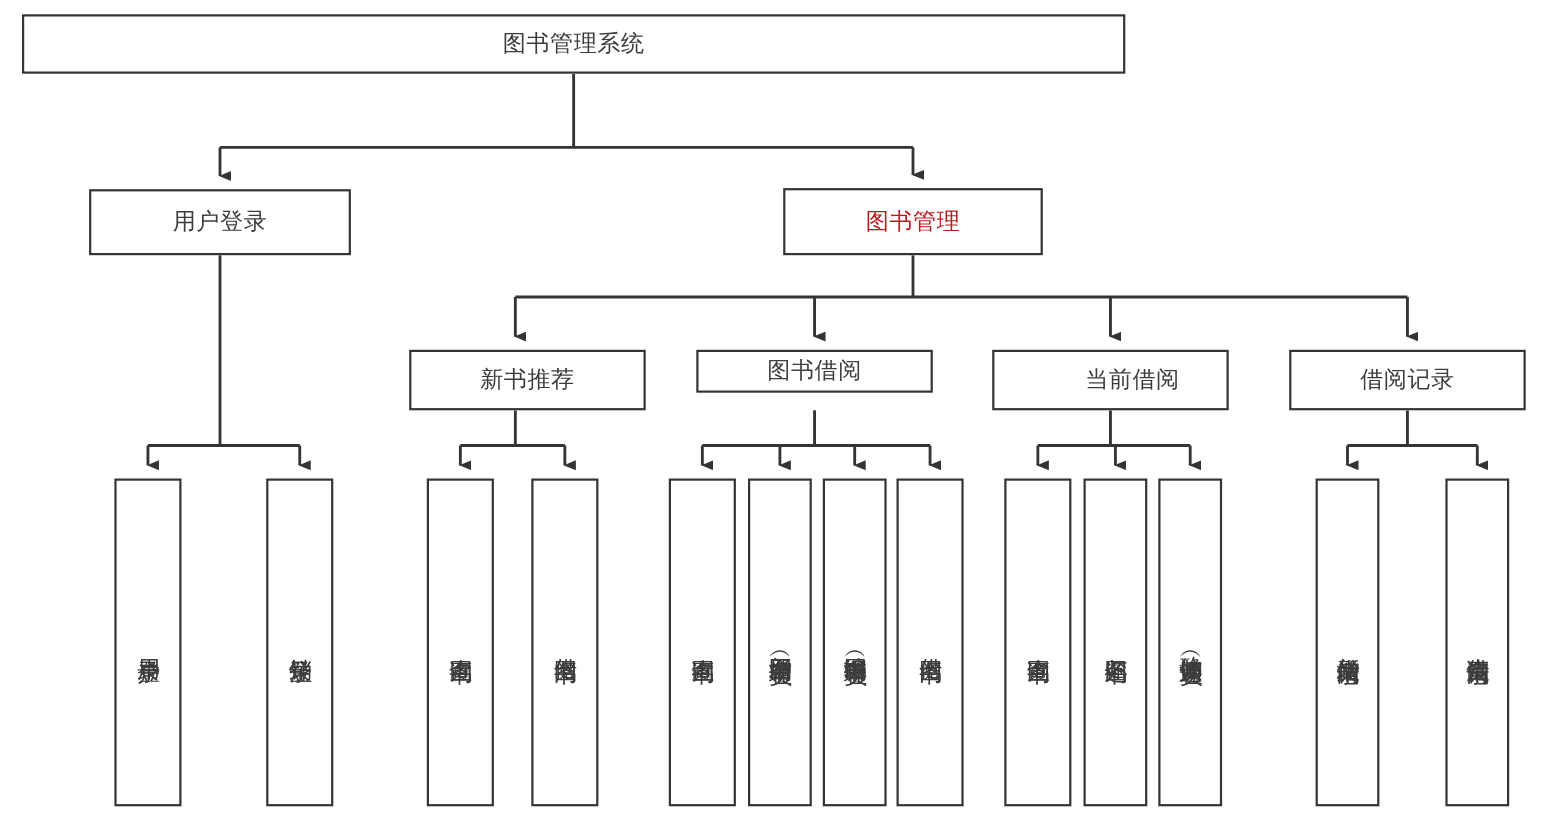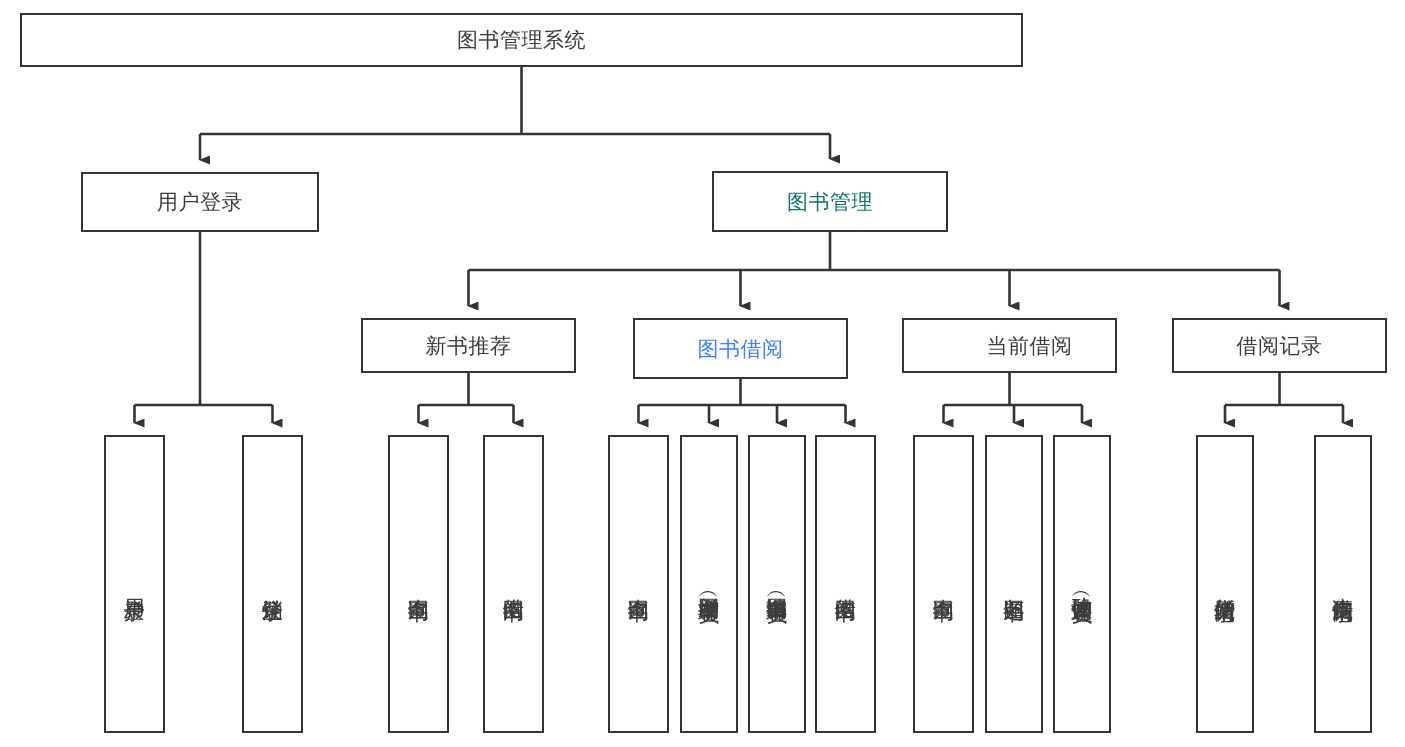--- a/index.html
+++ b/index.html
@@ -112,27 +112,27 @@
       </g>
   </svg>
 
   <div id="node-layer">
       <div class="node" style="left: 20px; top: 13px; width: 1003px; height: 54px; border-color: rgb(52, 52, 52); color: rgb(60, 60, 60);">
         <span class="node-label">图书管理系统</span>
       </div>
       <div class="node" style="left: 81px; top: 172px; width: 238px; height: 60px; border-color: rgb(52, 52, 52); color: rgb(60, 60, 60);">
         <span class="node-label">用户登录</span>
       </div>
-      <div class="node" style="left: 712px; top: 171px; width: 236px; height: 61px; border-color: rgb(52, 52, 52); color: #0f766e;">
+      <div class="node" style="left: 712px; top: 171px; width: 236px; height: 61px; border-color: rgb(52, 52, 52); color: #b91c1c;">
         <span class="node-label">图书管理</span>
       </div>
-      <div class="node" style="left: 361px; top: 318px; width: 215px; height: 55px; border-color: rgb(52, 52, 52); color: rgb(60, 60, 60);">
+      <div class="node" style="left: 372px; top: 318px; width: 215px; height: 55px; border-color: rgb(52, 52, 52); color: rgb(60, 60, 60);">
         <span class="node-label">新书推荐</span>
       </div>
-      <div class="node" style="left: 633px; top: 318px; width: 215px; height: 61px; border-color: rgb(52, 52, 52); color: #3b82f6;">
+      <div class="node" style="left: 633px; top: 318px; width: 215px; height: 39px; border-color: rgb(52, 52, 52); color: #404040; font-family: Liberation Serif, serif;">
         <span class="node-label">图书借阅</span>
       </div>
       <div class="node" style="left: 902px; top: 318px; width: 215px; height: 55px; border-color: rgb(52, 52, 52); color: rgb(60, 60, 60); padding-left: 40px;">
         <span class="node-label">当前借阅</span>
       </div>
       <div class="node" style="left: 1172px; top: 318px; width: 215px; height: 55px; border-color: rgb(52, 52, 52); color: rgb(60, 60, 60);">
         <span class="node-label">借阅记录</span>
       </div>
       <div class="node vertical" style="left: 104px; top: 435px; width: 61px; height: 298px; border-color: rgb(52, 52, 52); color: rgb(60, 60, 60);">
         <span class="node-label">用户登录</span>

